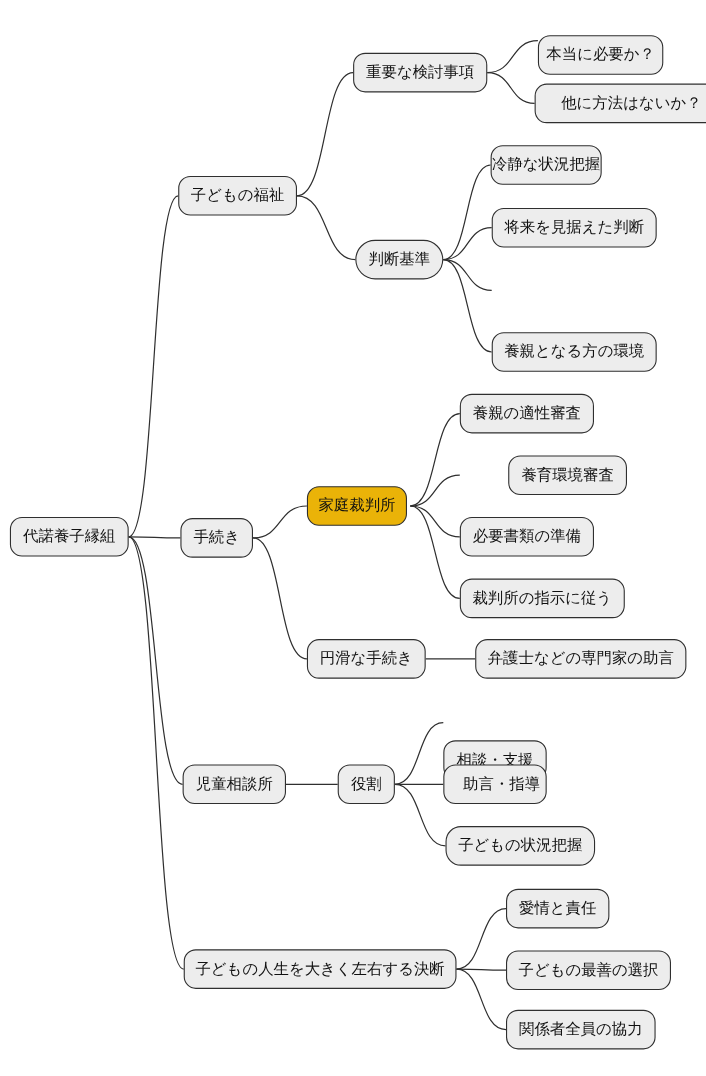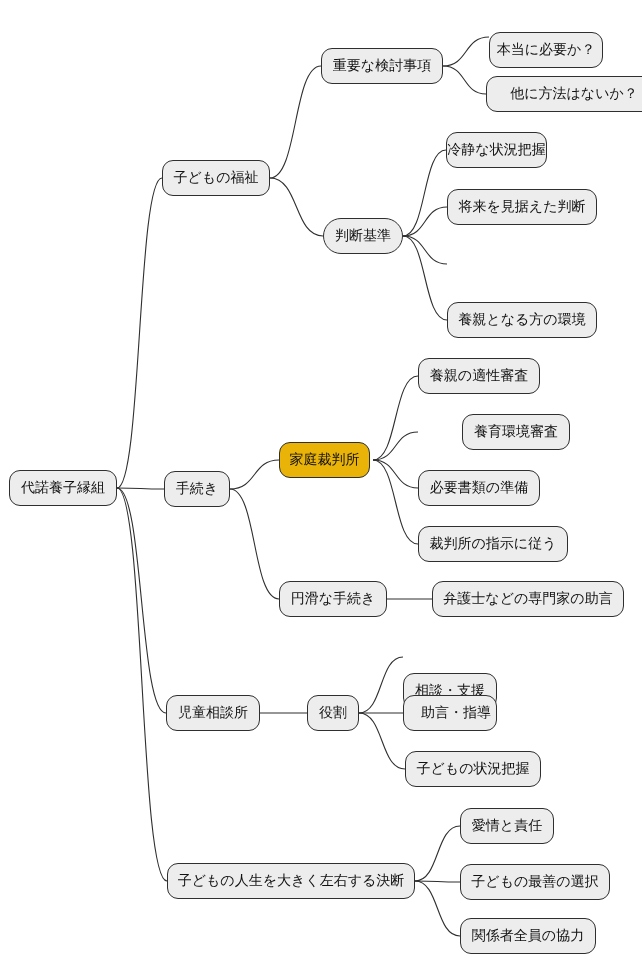--- a/index.html
+++ b/index.html
@@ -90,17 +90,17 @@
     <div class="mm-node" style="left: 446px; top: 132px; width: 101px; background: rgb(237, 237, 237); border-color: rgb(47, 47, 47); color: rgb(17, 17, 17);">冷静な状況把握</div>
     <div class="mm-node" style="left: 447px; top: 189px; width: 150px; background: rgb(237, 237, 237); border-color: rgb(47, 47, 47); color: rgb(17, 17, 17);">将来を見据えた判断</div>
     <div class="mm-node" style="left: 447px; top: 302px; width: 150px; background: rgb(237, 237, 237); border-color: rgb(47, 47, 47); color: rgb(17, 17, 17);">養親となる方の環境</div>
     <div class="mm-node" style="left: 418px; top: 358px; width: 122px; background: rgb(237, 237, 237); border-color: rgb(47, 47, 47); color: rgb(17, 17, 17);">養親の適性審査</div>
     <div class="mm-node" style="left: 418px; top: 414px; width: 108px; background: rgb(237, 237, 237); border-color: rgb(47, 47, 47); color: rgb(17, 17, 17); margin-left: 44px;">養育環境審査</div>
     <div class="mm-node" style="left: 418px; top: 470px; width: 122px; background: rgb(237, 237, 237); border-color: rgb(47, 47, 47); color: rgb(17, 17, 17);">必要書類の準備</div>
     <div class="mm-node" style="left: 418px; top: 526px; width: 150px; background: rgb(237, 237, 237); border-color: rgb(47, 47, 47); color: rgb(17, 17, 17);">裁判所の指示に従う</div>
     <div class="mm-node" style="left: 432px; top: 581px; width: 192px; background: rgb(237, 237, 237); border-color: rgb(47, 47, 47); color: rgb(17, 17, 17);">弁護士などの専門家の助言</div>
     <div class="mm-node" style="left: 403px; top: 657px; width: 94px; background: rgb(237, 237, 237); border-color: rgb(47, 47, 47); color: rgb(17, 17, 17); margin-top: 16px;">相談・支援</div>
     <div class="mm-node" style="left: 403px; top: 695px; width: 94px; background: rgb(237, 237, 237); border-color: rgb(47, 47, 47); color: rgb(17, 17, 17); padding-left: 12px;">助言・指導</div>
-    <div class="mm-node" style="left: 405px; top: 751px; width: 136px; background: rgb(237, 237, 237); border-color: rgb(47, 47, 47); color: rgb(17, 17, 17);">子どもの状況把握</div>
+    <div class="mm-node" style="left: 405px; top: 751px; width: 136px; background: rgb(237, 237, 237); border-color: rgb(47, 47, 47); color: rgb(17, 17, 17); border-radius: 14px;">子どもの状況把握</div>
     <div class="mm-node" style="left: 460px; top: 808px; width: 94px; background: rgb(237, 237, 237); border-color: rgb(47, 47, 47); color: rgb(17, 17, 17);">愛情と責任</div>
     <div class="mm-node" style="left: 460px; top: 864px; width: 150px; background: rgb(237, 237, 237); border-color: rgb(47, 47, 47); color: rgb(17, 17, 17);">子どもの最善の選択</div>
     <div class="mm-node" style="left: 460px; top: 918px; width: 136px; background: rgb(237, 237, 237); border-color: rgb(47, 47, 47); color: rgb(17, 17, 17);">関係者全員の協力</div>
   </div>
 
 </body></html>

